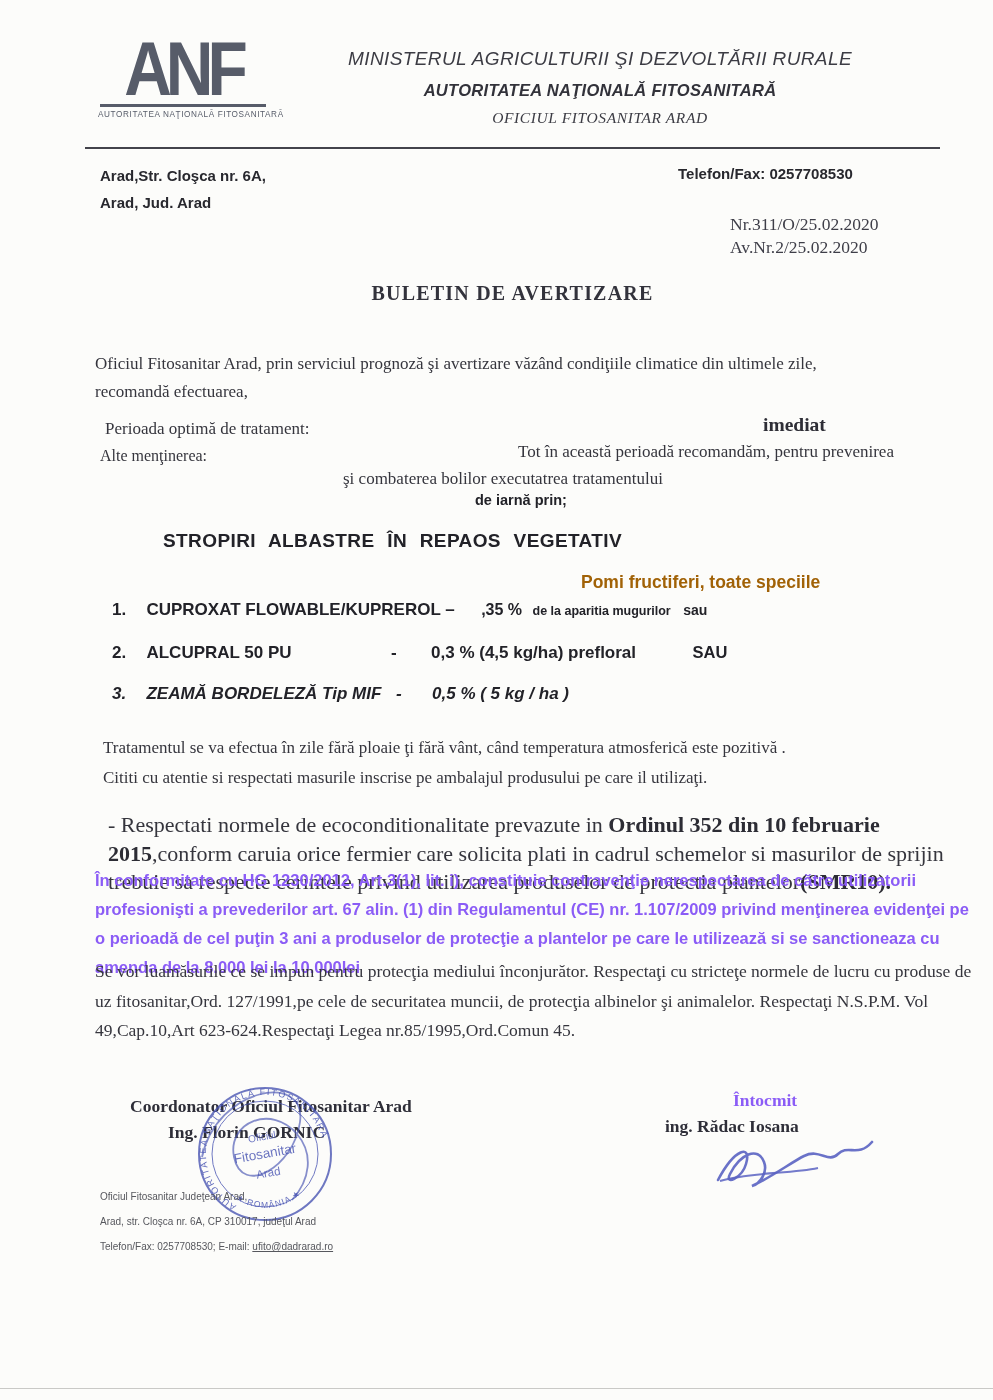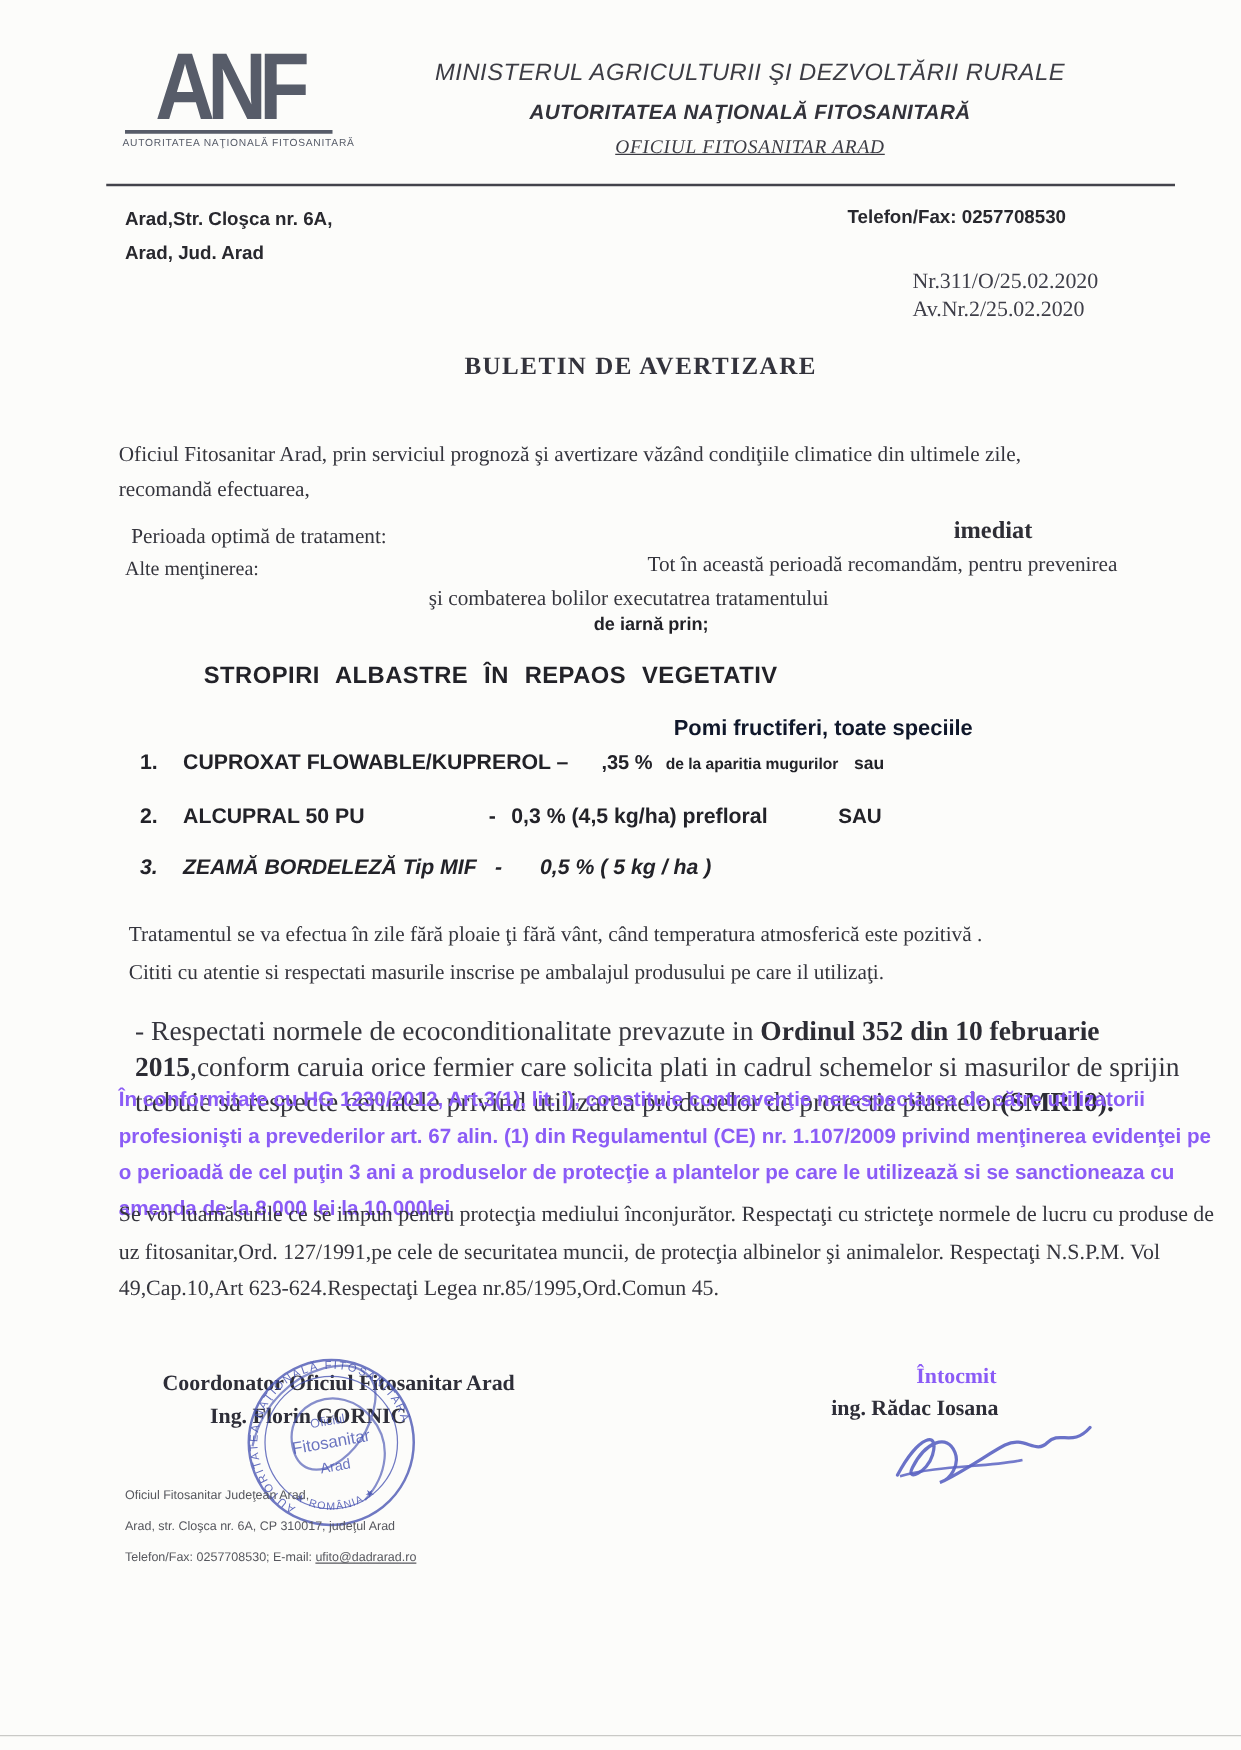--- a/index.html
+++ b/index.html
@@ -12,38 +12,38 @@
   .sans{font-family:"Liberation Sans","DejaVu Sans",sans-serif;}
 
   
   .logo{left:98px;top:38px;width:170px;text-align:center;color:#575c69;}
   .logo-acr{font-family:"Liberation Sans",sans-serif;font-weight:900;font-size:66px;line-height:62px;letter-spacing:-6px;transform:scaleY(1.15);display:inline-block;}
   .logo-bar{height:3px;background:#575c69;margin:4px 2px 3px 2px;}
   .logo-cap{font-family:"Liberation Sans",sans-serif;font-size:8.2px;letter-spacing:.6px;white-space:nowrap;color:#575c69;}
   .hdr{left:268px;top:48px;width:664px;text-align:center;color:#3c3c44;}
   .hdr-l1{font-style:italic;font-size:19px;letter-spacing:.4px;}
   .hdr-l2{font-style:italic;font-weight:bold;font-size:16.5px;margin-top:11px;letter-spacing:.3px;color:#32323a;}
-  .hdr-l3{font-style:italic;font-size:15.5px;margin-top:9px;letter-spacing:.6px;text-decoration:underline;}
+  .hdr-l3{font-style:italic;font-size:15.5px;margin-top:9px;letter-spacing:.6px;}
   .rule{left:85px;top:147px;width:855px;height:2px;background:#43434b;}
   .addr{left:100px;top:162px;font-weight:bold;font-size:15px;line-height:27px;color:#28282e;}
   .phone{left:678px;top:165px;font-weight:bold;font-size:15px;color:#28282e;}
   .registry{left:730px;top:213px;font-size:17.5px;line-height:23px;color:#3e3e48;}
 
   .doc-title{left:85px;top:282px;width:855px;text-align:center;font-weight:bold;font-size:20px;letter-spacing:1.2px;color:#33333c;}
 
   .intro{left:95px;top:350px;width:878px;font-size:17px;line-height:28px;}
   .period-label{left:105px;top:419px;font-size:17px;}
   .period-value{left:763px;top:414px;font-weight:bold;font-size:19.5px;color:#2e2e36;}
   .alte-label{left:100px;top:447px;font-size:16px;}
   .alte-l1{left:518px;top:442px;font-size:17px;}
   .alte-l2{left:343px;top:469px;font-size:17px;}
   .alte-l3{left:475px;top:492px;font-weight:bold;font-size:14.5px;color:#222228;}
 
   .trt-heading{left:163px;top:530px;font-weight:bold;font-size:19px;word-spacing:7px;letter-spacing:.4px;color:#222228;}
-  .trt-sub{left:539px;top:572px;font-weight:bold;font-size:17.5px;color:#0f172a;}
+  .trt-sub{left:581px;top:572px;font-weight:bold;font-size:17.5px;color:#a16207;}
 
   .item{font-weight:bold;color:#222228;white-space:nowrap;}
   .item .num{display:inline-block;width:30px;font-size:17px;}
   .item .name{font-size:17px;}
   .item .dash{font-size:17px;}
   .item .dose{font-size:16px;}
   .item .note{font-size:12.5px;}
   .item .tail{font-size:14px;}
   .item1{left:112px;top:600px;}
   .item2{left:112px;top:643px;}
@@ -118,21 +118,21 @@
     <span class="num">1.</span>
     <span class="name">CUPROXAT FLOWABLE/KUPREROL –</span>
     <span class="dose" style="margin-left:22px;">,35 %</span>
     <span class="note" style="margin-left:6px;">de la aparitia mugurilor</span>
     <span class="tail" style="margin-left:8px;">sau</span>
   </div>
   <div class="abs item item2 sans">
     <span class="num">2.</span>
     <span class="name" style="display:inline-block;width:240px;">ALCUPRAL 50 PU</span>
     <span class="dash">-</span>
-    <span class="dose" style="margin-left:8px;font-size:17px;">0,3 % (4,5 kg/ha)  prefloral</span>
+    <span class="dose" style="margin-left:30px;font-size:17px;">0,3 % (4,5 kg/ha)  prefloral</span>
     <span class="tail" style="margin-left:52px;font-size:16.5px;">SAU</span>
   </div>
   <div class="abs item item3 sans">
     <span class="num">3.</span>
     <span class="name" style="display:inline-block;width:245px;">ZEAMĂ  BORDELEZĂ Tip MIF</span>
     <span class="dash">-</span>
     <span class="dose" style="margin-left:26px;font-size:17px;">0,5  %  ( 5 kg / ha )</span>
   </div>
 
   <div class="abs caution">

